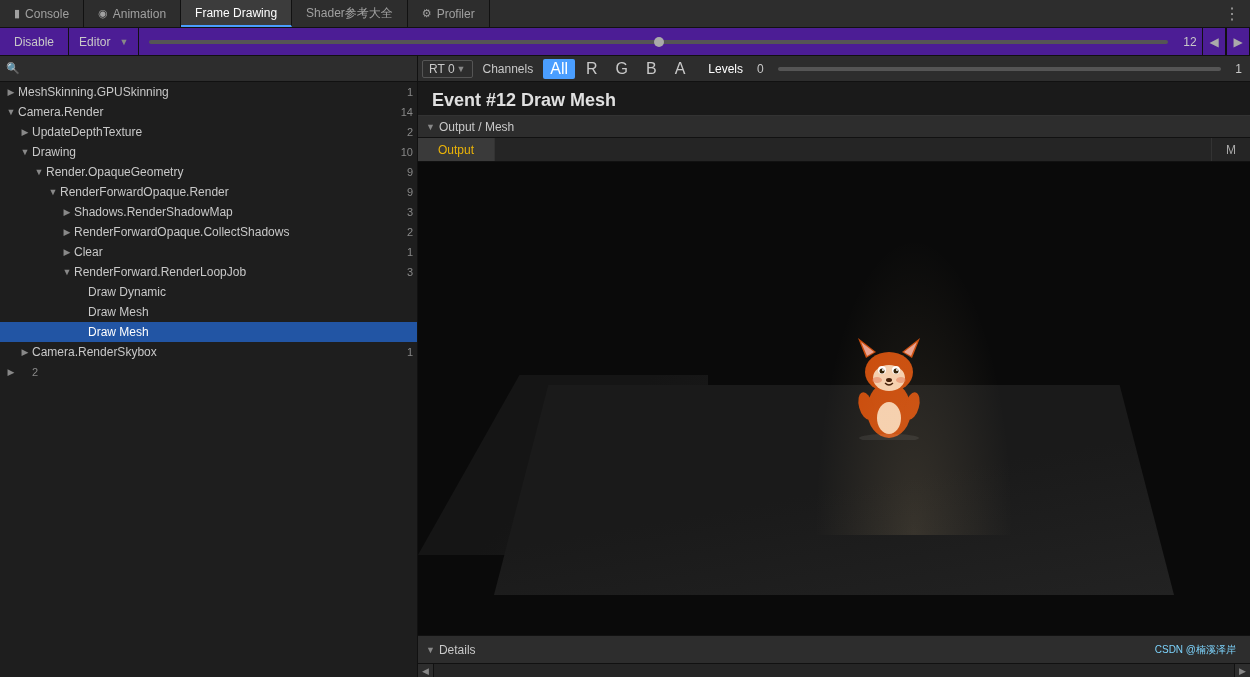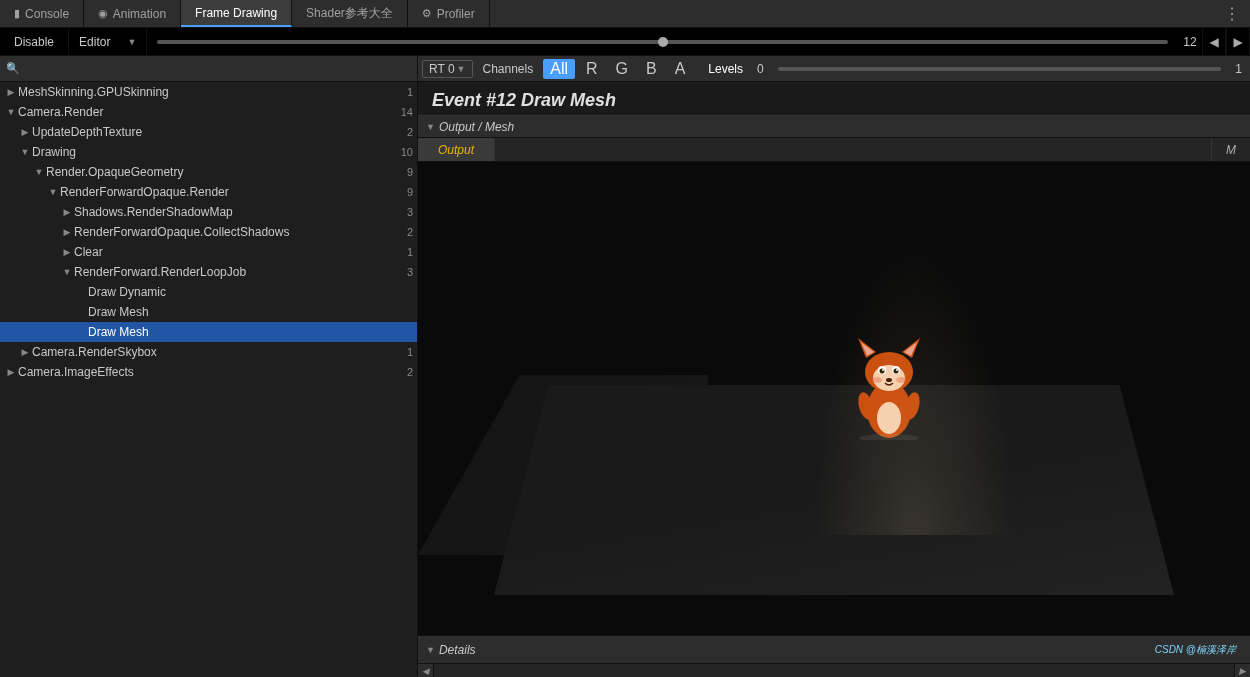--- a/index.html
+++ b/index.html
@@ -45,38 +45,38 @@
       padding: 0 10px;
       color: #a0a0a0;
       cursor: pointer;
       font-size: 16px;
     }
 
     
     .toolbar {
       display: flex;
       align-items: center;
-      background: #000000;
+      background: #4c1d95;
       height: 28px;
       border-bottom: 1px solid #111;
     }
     .toolbar-btn {
       padding: 0 14px;
       height: 100%;
       display: flex;
       align-items: center;
       font-size: 12px;
       color: #c8c8c8;
       cursor: pointer;
       border-right: 1px solid #111;
     }
     .toolbar-dropdown {
       display: flex;
       align-items: center;
-      gap: 17px;
+      gap: 9px;
       padding: 0 10px;
       height: 100%;
       cursor: pointer;
       border-right: 1px solid #111;
     }
     .toolbar-slider-area {
       flex: 1;
       display: flex;
       align-items: center;
       padding: 0 10px;
@@ -238,21 +238,20 @@
       min-width: 20px;
       text-align: right;
     }
 
     
     .right-panel {
       flex: 1;
       display: flex;
       flex-direction: column;
       background: #1a1a1a;
-      font-style: italic;
     }
 
     
     .event-header {
       padding: 8px 14px 4px 14px;
       font-size: 18px;
       font-weight: bold;
       color: #e0e0e0;
       border-bottom: 1px solid #333;
     }
@@ -533,21 +532,20 @@
           </div>
           <div class="tree-item">
             <span class="tree-indent" style="width: 18px;"></span>
             <span class="tree-arrow">▶</span>
             <span class="tree-label">Camera.RenderSkybox</span>
             <span class="tree-count">1</span>
           </div>
           <div class="tree-item">
             <span class="tree-indent" style="width: 4px;"></span>
             <span class="tree-arrow">▶</span>
-            <span class="tree-label">Camera.ImageEffects</span>
             <span class="tree-count">2</span>
           </div>
         </div>
 
     </div>
   </div>
 
   <div class="right-panel">
 
     <div class="event-header">Event #12 Draw Mesh</div>

